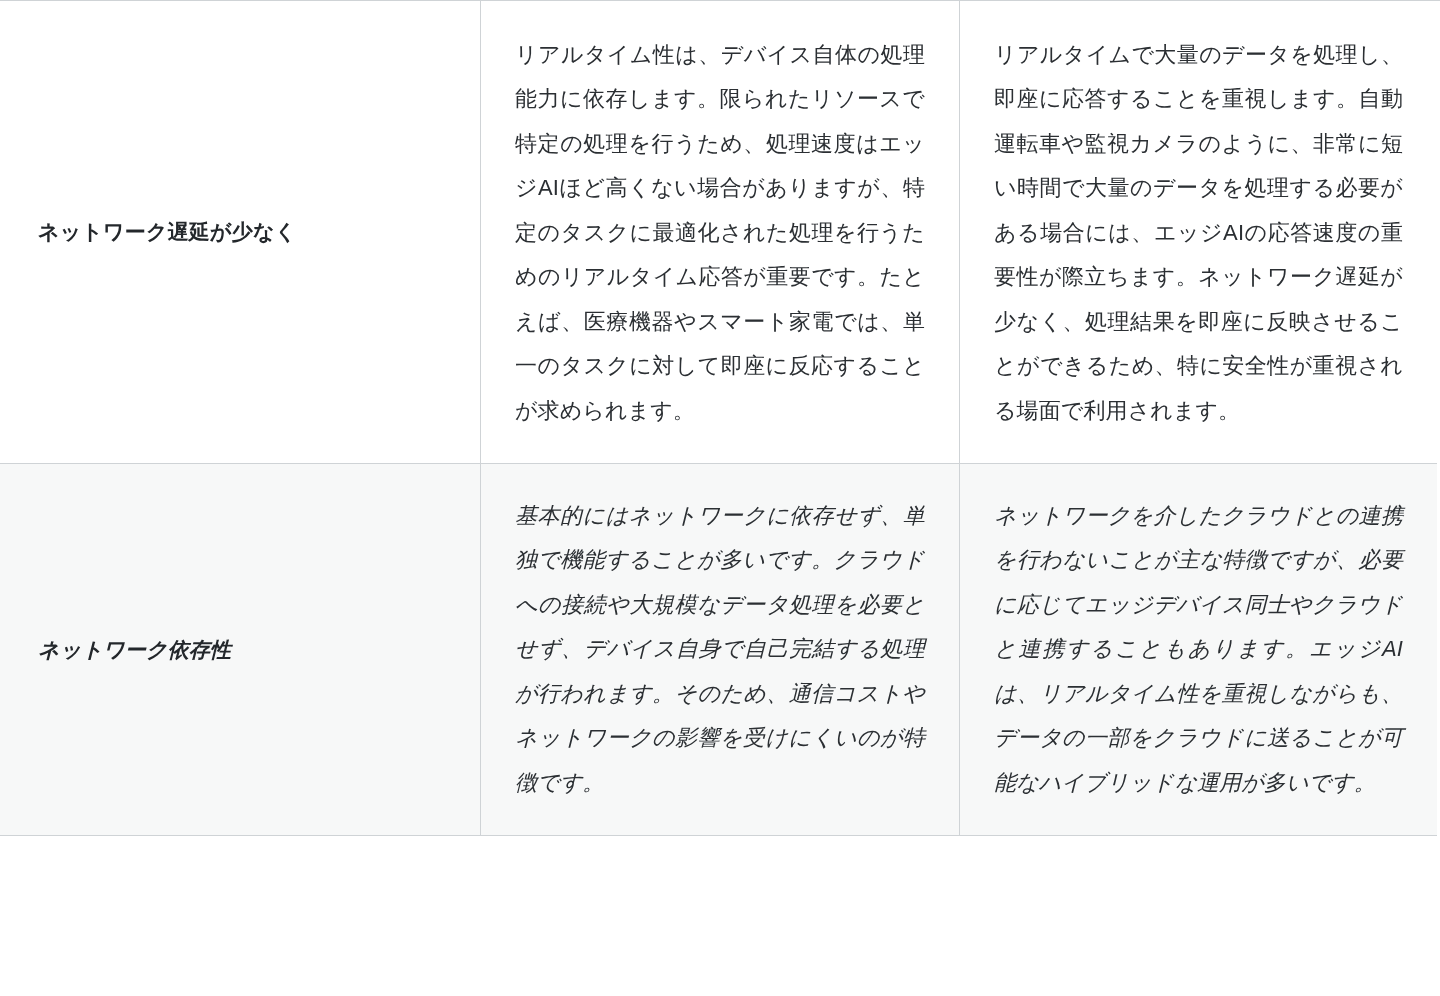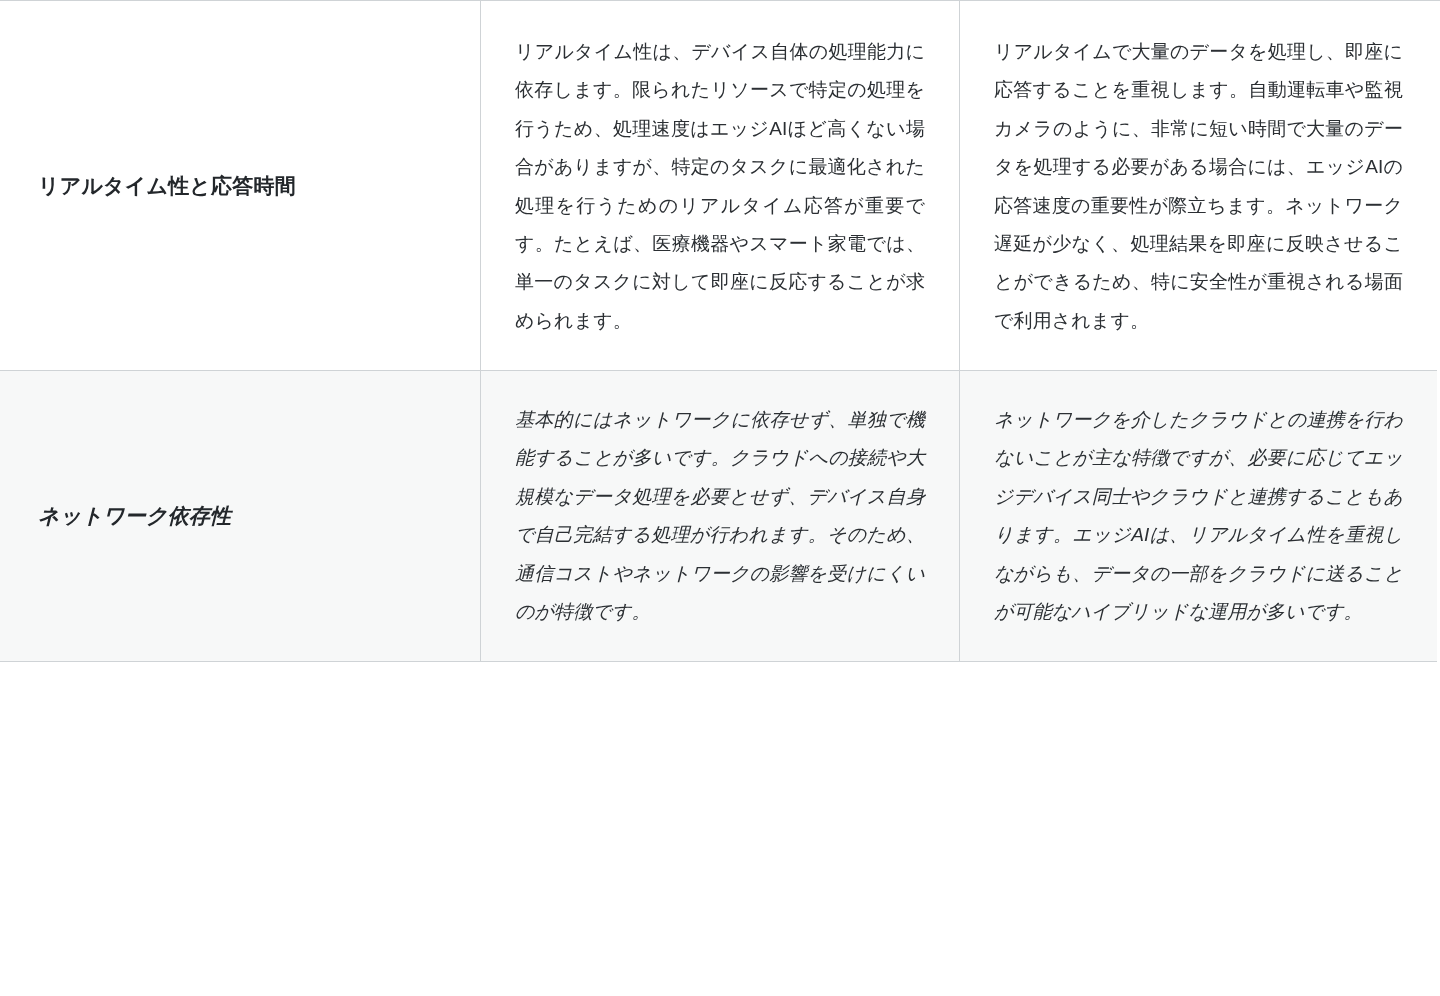--- a/index.html
+++ b/index.html
@@ -51,21 +51,21 @@
 
   .label-inner {
     font-size: 21px;
     font-weight: bold;
     line-height: 1.7;
     padding: 18px 26px 18px 38px;
     letter-spacing: 0.2px;
     color: #23272b;
   }
   .cell-inner {
-    font-size: 19px;
+    font-size: 22px;
     line-height: 2.02;
     padding: 26px 34px 26px 34px;
     color: #2b2f33;
     letter-spacing: 0.1px;
     text-align: justify;
     text-justify: inter-character;
   }
   .row-1 .cell-inner { padding-top: 32px; padding-bottom: 30px; }
   .row-2 .cell-inner { padding-top: 30px; padding-bottom: 30px; }
 
@@ -80,21 +80,21 @@
 </head>
 <body>
 
 <div class="page">
   <div class="clip-top"></div>
 
   <table class="compare">
     <tbody>
       <tr class="row-a row-1">
         <td class="col-label">
-          <div class="label-inner">リアルタイム性と応答時間</div>
+          <div class="label-inner">ネットワーク遅延が少なく</div>
         </td>
         <td class="col-edge">
           <div class="cell-inner">リアルタイム性は、デバイス自体の処理能力に依存します。限られたリソースで特定の処理を行うため、処理速度はエッジAIほど高くない場合がありますが、特定のタスクに最適化された処理を行うためのリアルタイム応答が重要です。たとえば、医療機器やスマート家電では、単一のタスクに対して即座に反応することが求められます。</div>
         </td>
         <td class="col-cloud">
           <div class="cell-inner">リアルタイムで大量のデータを処理し、即座に応答することを重視します。自動運転車や監視カメラのように、非常に短い時間で大量のデータを処理する必要がある場合には、エッジAIの応答速度の重要性が際立ちます。ネットワーク遅延が少なく、処理結果を即座に反映させることができるため、特に安全性が重視される場面で利用されます。</div>
         </td>
       </tr>
       <tr class="row-b row-2">
         <td class="col-label">

